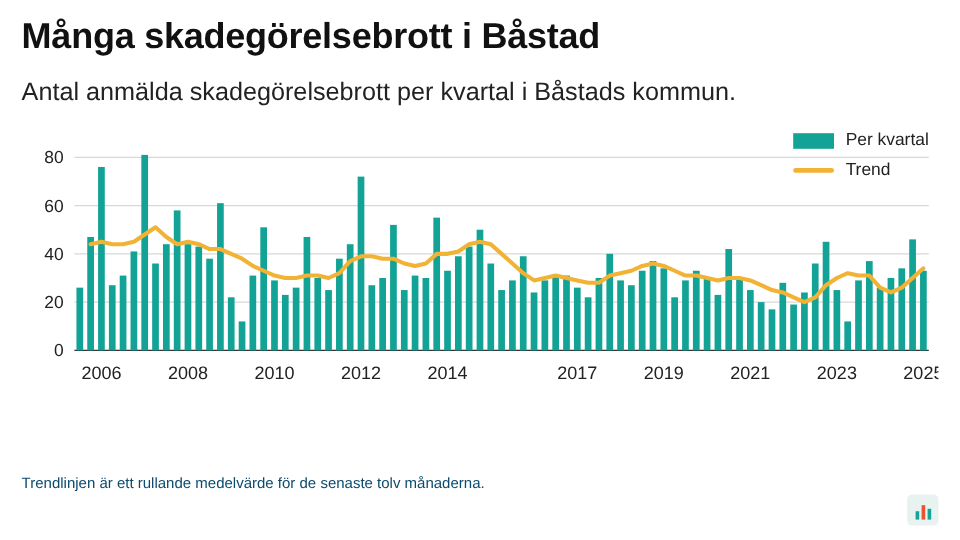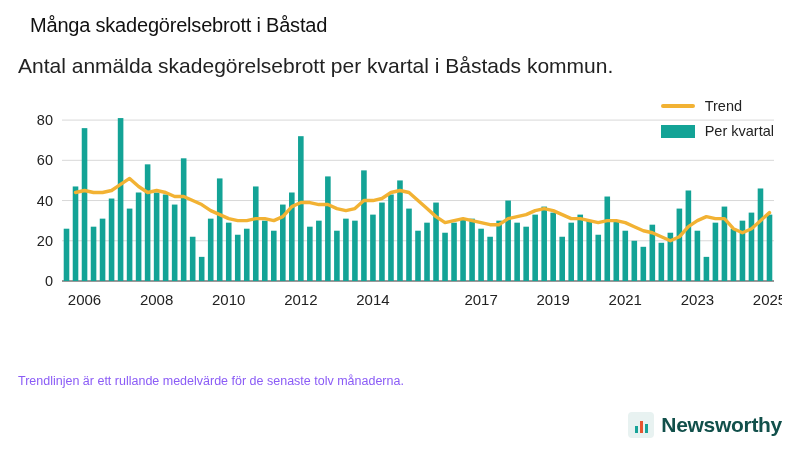--- a/index.html
+++ b/index.html
@@ -16,47 +16,47 @@
     position: relative;
   }
   .page {
     position: relative;
     width: 800px;
     height: 450px;
     box-sizing: border-box;
     padding: 10px 18px 0 18px;
   }
   .title {
-    font-size: 20px;
-    font-weight: normal;
+    font-size: 30px;
+    font-weight: bold;
     letter-spacing: -0.2px;
-    margin: 4px 0 0 12px;
+    margin: 4px 0 0 0;
     color: #111111;
   }
   .subtitle {
     font-size: 21px;
     font-weight: normal;
     margin: 17px 0 0 0;
     color: #222222;
   }
   .chart-area {
     position: relative;
     margin-top: 14px;
     width: 764px;
     height: 235px;
   }
   .chart-svg {
     display: block;
   }
   .footnote {
     position: absolute;
     left: 18px;
-    top: 374px;
+    top: 396px;
     font-size: 12.5px;
-    color: #8b5cf6;
+    color: #0c4a6e;
   }
   .brand {
     position: absolute;
     right: 18px;
     top: 412px;
     display: flex;
     align-items: center;
     gap: 7px;
   }
   .brand-mark {
@@ -217,34 +217,33 @@
         <text x="354.9367088607595" y="213" text-anchor="middle" font-size="15" fill="#222222" font-family="&quot;Liberation Sans&quot;, sans-serif">2014</text>
         <text x="463.0886075949367" y="213" text-anchor="middle" font-size="15" fill="#222222" font-family="&quot;Liberation Sans&quot;, sans-serif">2017</text>
         <text x="535.1898734177215" y="213" text-anchor="middle" font-size="15" fill="#222222" font-family="&quot;Liberation Sans&quot;, sans-serif">2019</text>
         <text x="607.2911392405064" y="213" text-anchor="middle" font-size="15" fill="#222222" font-family="&quot;Liberation Sans&quot;, sans-serif">2021</text>
         <text x="679.3924050632911" y="213" text-anchor="middle" font-size="15" fill="#222222" font-family="&quot;Liberation Sans&quot;, sans-serif">2023</text>
         <text x="751.493670886076" y="213" text-anchor="middle" font-size="15" fill="#222222" font-family="&quot;Liberation Sans&quot;, sans-serif">2025</text>
       </svg>
 
     <div class="legend">
       <div class="legend-row">
+        <span class="legend-swatch-bar"></span>
+        <span>Per kvartal</span>
+      </div>
+      <div class="legend-row">
         <span class="legend-swatch-line"></span>
         <span>Trend</span>
-      </div>
-      <div class="legend-row">
-        <span class="legend-swatch-bar"></span>
-        <span>Per kvartal</span>
       </div>
     </div>
   </div>
 
   <div class="footnote">Trendlinjen är ett rullande medelvärde för de senaste tolv månaderna.</div>
 
   <div class="brand">
     <span class="brand-mark">
       <i></i>
         <i></i>
         <i></i>
     </span>
-    <span class="brand-name">Newsworthy</span>
   </div>
 
 </div>
 
 </body></html>

